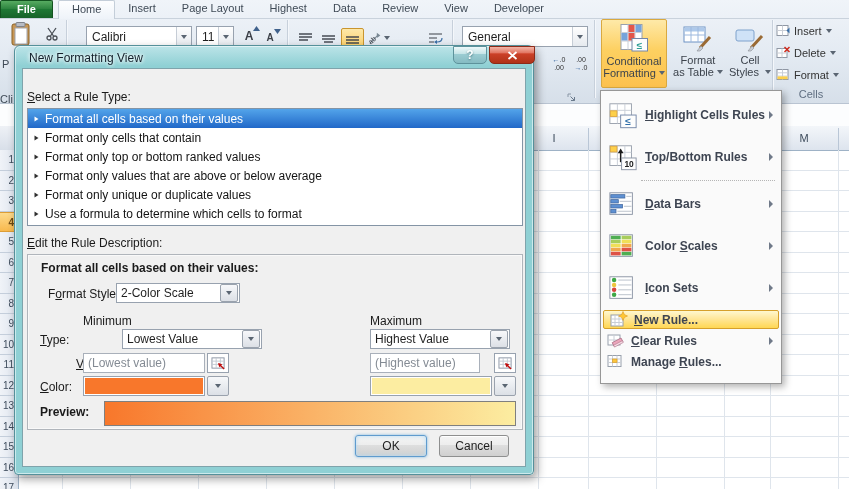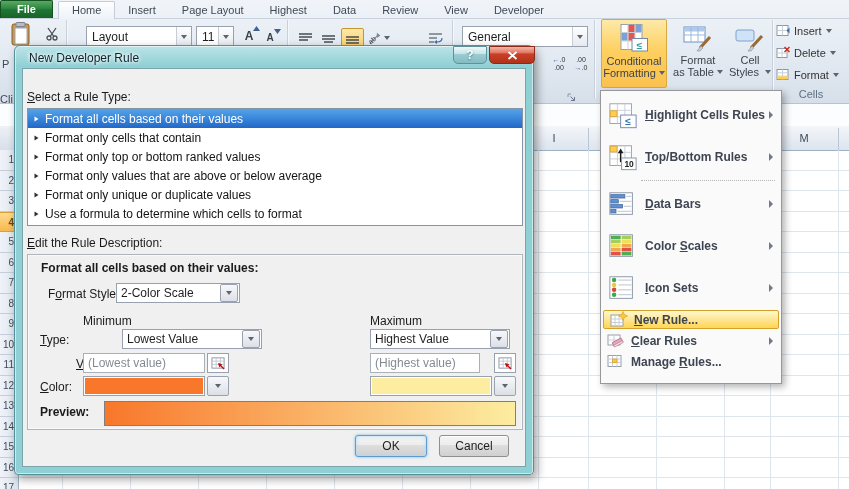--- a/index.html
+++ b/index.html
@@ -20,21 +20,21 @@
     text-align:right;padding-right:4px;line-height:20px;}
   .row-h.sel{background:linear-gradient(#fdda8c,#f8b94e);border-top:1px solid #dd9e36;border-bottom:1px solid #dd9e36;
     color:#6d4a12;font-weight:bold;}
   .cells{position:absolute;left:18px;top:150px;right:0;bottom:0;
     background:repeating-linear-gradient(to bottom,transparent 0 19.5px,#dfe5ec 19.5px 20.5px);}
   .vline{position:absolute;top:150px;bottom:0;width:1px;background:#dfe5ec;}
 
   
   .ribbon{position:absolute;top:0;left:0;right:0;height:103px;
     background:linear-gradient(#f0f4f9,#e3eaf2 55%,#d6dfe9);border-bottom:1px solid #b9c4d2;}
-  .tabrow{position:absolute;top:0;left:0;right:0;height:18px;border-bottom:1px solid #c9d2dc;display:flex;align-items:flex-end;}
+  .tabrow{position:absolute;top:0;left:0;right:0;height:18px;border-bottom:1px solid #c9d2dc;display:flex;}
   .tab{font-size:11px;color:#3f4a56;padding:2px 13px 2px;cursor:default;}
   .tab.file{background:linear-gradient(#57ab61,#2e8540 45%,#1f7a35 46%,#176329);color:#fff;
     border:1px solid #12521f;border-bottom:0;border-radius:2px 2px 0 0;padding:2px 16px 3px;margin-right:5px;font-weight:bold;}
   .tab.active{background:linear-gradient(#fdfeff,#eef3f9);border:1px solid #c4ced9;border-bottom:0;
     border-radius:2px 2px 0 0;margin-bottom:-1px;padding-bottom:3px;}
   .gsep{position:absolute;top:20px;height:78px;width:1px;background:#c7d0db;box-shadow:1px 0 0 #f4f7fb;}
   .combo{position:absolute;background:#fff;border:1px solid #98a2af;display:flex;align-items:center;
     font-size:12px;color:#1f1f1f;padding-left:5px;box-sizing:border-box;}
   .combo .sp{flex:1;white-space:nowrap;overflow:hidden;}
   .combo .arr{width:14px;align-self:stretch;display:flex;align-items:center;justify-content:center;
@@ -188,21 +188,21 @@
       <svg width="14" height="14" viewBox="0 0 14 14">
         <path d="M3 1 L8.5 9 M11 1 L5.5 9" stroke="#4a4f56" stroke-width="1.3" fill="none"></path>
         <circle cx="4" cy="11" r="2" fill="none" stroke="#4a4f56" stroke-width="1.3"></circle>
         <circle cx="10" cy="11" r="2" fill="none" stroke="#4a4f56" stroke-width="1.3"></circle>
       </svg>
     </div>
     <div class="frag" style="left:2px;top:58px;">P</div>
     <div class="frag" style="left:0;top:93px;">Cli</div>
 
     <div class="combo" style="left:86px;top:26px;width:106px;height:21px;">
-      <span class="sp">Layout</span>
+      <span class="sp">Calibri</span>
       <span class="arr">
           <span class="tri"></span>
         </span>
     </div>
     <div class="combo" style="left:196px;top:26px;width:38px;height:21px;">
       <span class="sp">11</span>
       <span class="arr">
           <span class="tri"></span>
         </span>
     </div>
@@ -357,21 +357,21 @@
     <div class="grp-label" style="left:774px;width:74px;top:88px;">Cells</div>
 
     <div class="gsep" style="left:66px;"></div>
     <div class="gsep" style="left:287px;"></div>
     <div class="gsep" style="left:452px;"></div>
     <div class="gsep" style="left:594px;"></div>
     <div class="gsep" style="left:772px;"></div>
   </div>
 
   <div class="dialog">
-    <div class="dlg-title">New Developer Rule</div>
+    <div class="dlg-title">New Formatting View</div>
     <div class="cap-btn cap-help">?</div>
     <div class="cap-btn cap-close">
       <svg width="11" height="9" viewBox="0 0 11 9">
         <path d="M1.5 1 L9.5 8 M9.5 1 L1.5 8" stroke="#fff" stroke-width="1.8"></path>
       </svg>
     </div>
     <div class="client">
       <div class="dlabel" style="left:4px;top:21px;"><u>S</u>elect a Rule Type:</div>
       <div class="listbox">
           <div class="rule-item sel">

